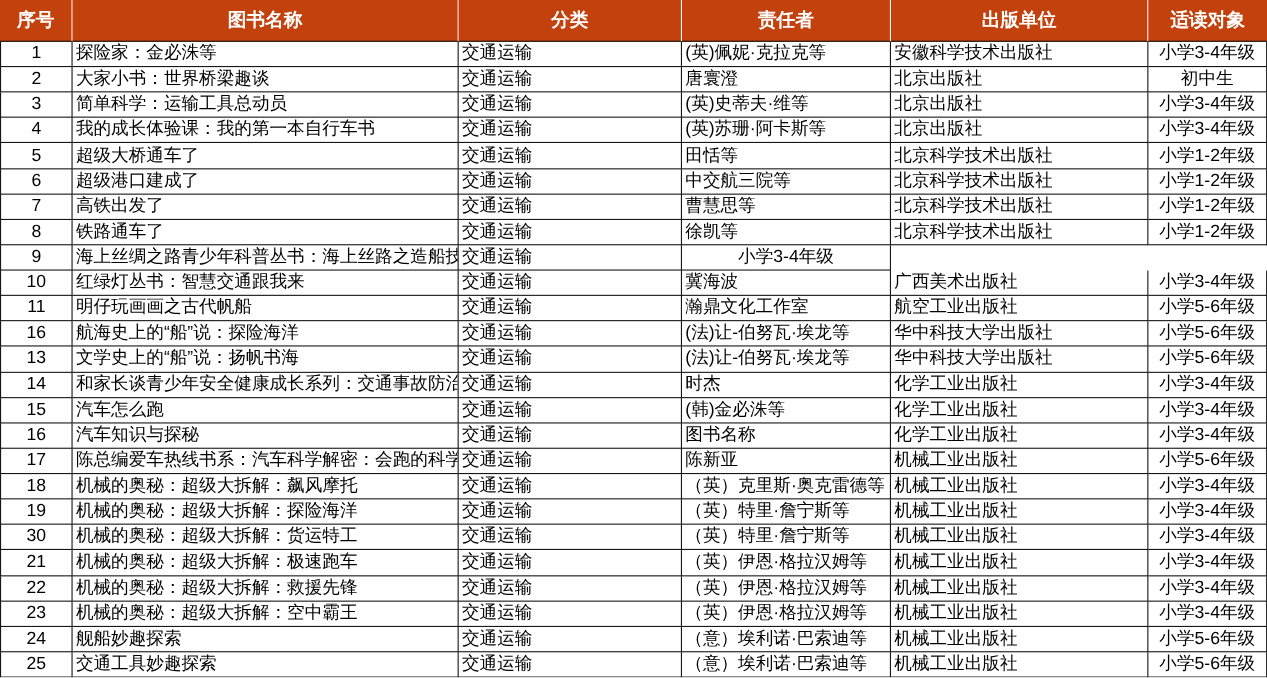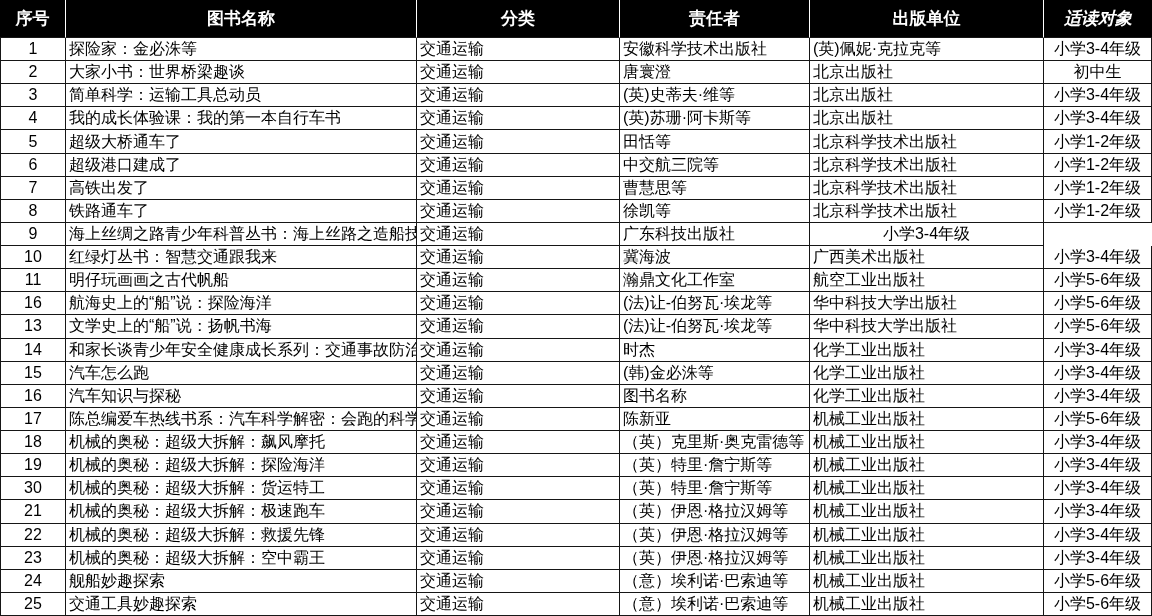--- a/index.html
+++ b/index.html
@@ -25,49 +25,49 @@
     color:#000000;
     white-space:nowrap;
     overflow:hidden;
     border-right:1px solid #161616;
     border-bottom:1px solid #161616;
     line-height:1;
   }
   .c.first{border-left:1px solid #161616;}
   .c.center{justify-content:center;}
   .row.header .c{
-    background:#000000;
+    background:#c2410c;
     color:#ffffff;
     font-weight:bold;
     font-size:17px;
     justify-content:center;
     border-right:1px solid #ffffff;
     border-bottom:1px solid #161616;
     border-left:none;
   }
-  .row.header .c.last{border-right:none;font-style:italic;}
+  .row.header .c.last{border-right:none;}
 </style>
 </head>
 <body>
 
 <div id="app">
     <div class="row header">
       <div class="c">序号</div>
       <div class="c">图书名称</div>
       <div class="c">分类</div>
       <div class="c">责任者</div>
       <div class="c">出版单位</div>
       <div class="c last">适读对象</div>
     </div>
     <div class="row">
       <div class="c first center">1</div>
       <div class="c">探险家：金必洙等</div>
       <div class="c">交通运输</div>
+      <div class="c">(英)佩妮·克拉克等</div>
       <div class="c">安徽科学技术出版社</div>
-      <div class="c">(英)佩妮·克拉克等</div>
       <div class="c center">小学3-4年级</div>
     </div>
     <div class="row">
       <div class="c first center">2</div>
       <div class="c">大家小书：世界桥梁趣谈</div>
       <div class="c">交通运输</div>
       <div class="c">唐寰澄</div>
       <div class="c">北京出版社</div>
       <div class="c center">初中生</div>
     </div>
@@ -116,21 +116,20 @@
       <div class="c">铁路通车了</div>
       <div class="c">交通运输</div>
       <div class="c">徐凯等</div>
       <div class="c">北京科学技术出版社</div>
       <div class="c center">小学1-2年级</div>
     </div>
     <div class="row">
       <div class="c first center">9</div>
       <div class="c">海上丝绸之路青少年科普丛书：海上丝路之造船技艺</div>
       <div class="c">交通运输</div>
-      <div class="c">广东科技出版社</div>
       <div class="c center">小学3-4年级</div>
     </div>
     <div class="row">
       <div class="c first center">10</div>
       <div class="c">红绿灯丛书：智慧交通跟我来</div>
       <div class="c">交通运输</div>
       <div class="c">冀海波</div>
       <div class="c">广西美术出版社</div>
       <div class="c center">小学3-4年级</div>
     </div>

